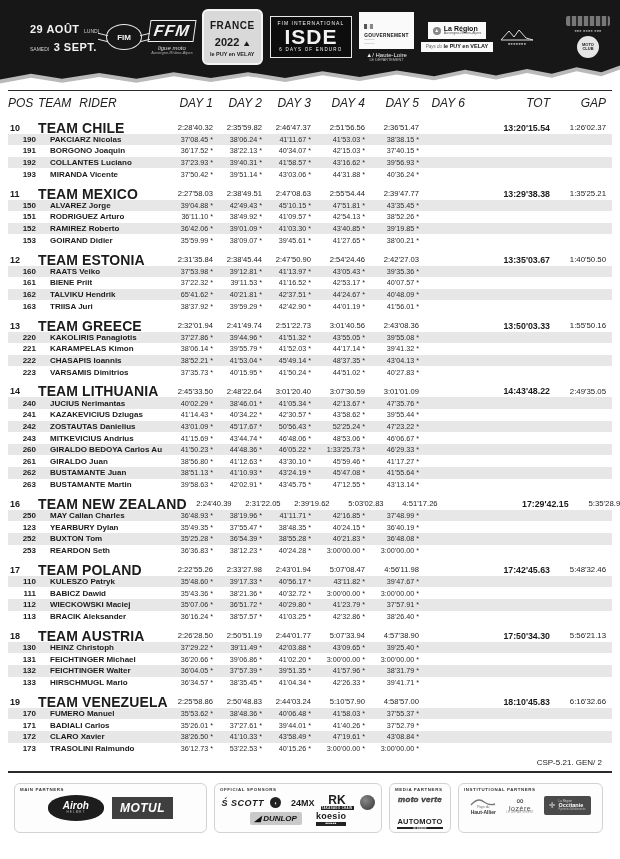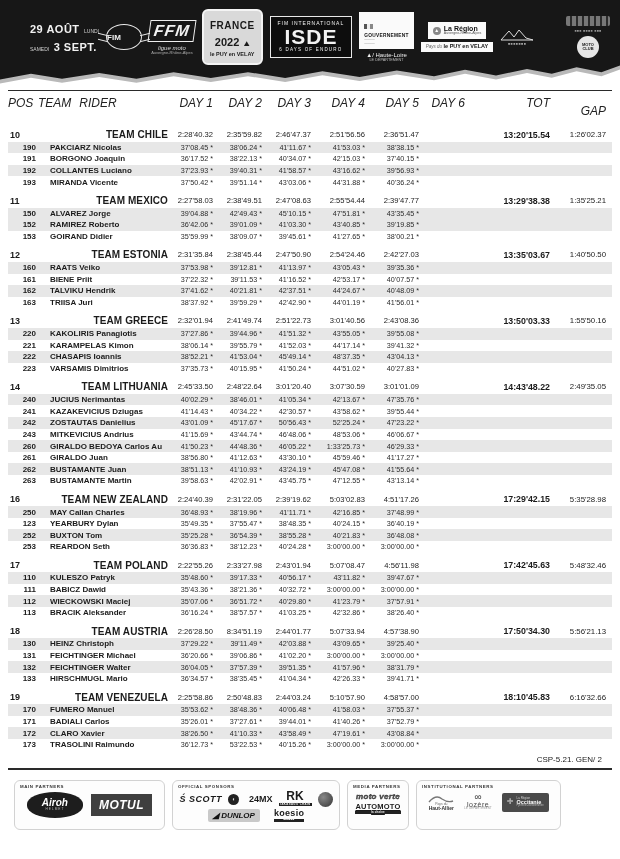--- a/index.html
+++ b/index.html
@@ -9,21 +9,21 @@
   
   .banner-wrap{position:relative;height:88px;}
   .banner-shadow{position:absolute;left:0;top:4px;width:100%;height:82px;background:#b9b9b9;
       clip-path:polygon(0 0,100% 0,100% 80%,97% 88%,93% 82%,89% 90%,85% 84%,80% 92%,75% 85%,70% 93%,64% 86%,58% 94%,52% 87%,46% 95%,40% 88%,34% 95%,28% 88%,22% 96%,16% 89%,10% 96%,5% 90%,0 97%);}
   .banner{position:absolute;left:0;top:0;width:100%;height:82px;background:#171717;
       clip-path:polygon(0 0,100% 0,100% 80%,97% 88%,93% 82%,89% 90%,85% 84%,80% 92%,75% 85%,70% 93%,64% 86%,58% 94%,52% 87%,46% 95%,40% 88%,34% 95%,28% 88%,22% 96%,16% 89%,10% 96%,5% 90%,0 97%);
       display:flex;align-items:center;gap:7px;padding:0 6px 8px 30px;box-sizing:border-box;color:#f2f2f2;}
   .dates{line-height:1.15;white-space:nowrap;}
   .dates .big{font-weight:bold;font-size:11px;letter-spacing:.5px;}
   .dates .small{font-size:5px;color:#cfcfcf;}
-  .fim-badge{width:34px;height:24px;border:1px solid #e8e8e8;border-radius:50%;display:flex;align-items:center;
+  .fim-badge{width:34px;height:24px;border:1px solid #e8e8e8;border-radius:50%;display:flex;align-items:center;justify-content:center;
       font-size:8px;font-weight:bold;position:relative;flex:none;}
   .fim-badge:before,.fim-badge:after{content:"";position:absolute;top:9px;width:10px;height:5px;
       border-top:1px solid #e8e8e8;border-bottom:1px solid #e8e8e8;}
   .fim-badge:before{left:-9px;transform:skewY(14deg);}
   .fim-badge:after{right:-9px;transform:skewY(-14deg);}
   .ffm{display:flex;flex-direction:column;align-items:center;line-height:1;flex:none;}
   .ffm .mark{font-size:16px;font-weight:bold;font-style:italic;letter-spacing:1px;border:1px solid #eee;padding:2px 4px;transform:skewX(-8deg);}
   .ffm .sub{font-size:6px;font-style:italic;margin-top:3px;color:#ddd;}
   .ffm .sub2{font-size:4px;color:#aaa;}
   .france-badge{background:#d9d9d9;color:#1a1a1a;border-radius:6px;padding:5px 6px;text-align:center;line-height:1.05;flex:none;border:2px solid #f4f4f4;}
@@ -60,43 +60,43 @@
   
   .table-area{padding:0 8px;}
   .top-rule{border-top:1.6px solid #2a2a2a;margin-top:2px;}
   .thead{display:grid;grid-template-columns:30px 1fr 50px 49px 49px 54px 54px 46px 84px 58px;
       font-style:italic;font-size:12px;color:#222;padding:5px 0 4px 0;}
   .thead .c{white-space:nowrap;}
   .thead .name-c{display:flex;}
   .thead .name-c .rider-h{margin-left:8px;}
   .thead .num{text-align:right;padding-right:5px;}
   .thead .tot-h{text-align:right;padding-right:4px;}
-  .thead .gap-h{text-align:right;padding-right:6px;margin-top:8px;}
+  .thead .gap-h{text-align:right;padding-right:6px;}
 
   .row{display:grid;grid-template-columns:30px 1fr 50px 49px 49px 54px 54px 46px 84px 58px;align-items:center;}
   .team-row{height:14px;margin-top:5.6px;font-weight:bold;}
   .team-row .pos{font-size:9px;padding-left:2px;}
-  .team-row .name{font-size:10px;letter-spacing:.1px;white-space:nowrap;text-align:right;}
+  .team-row .name{font-size:14px;letter-spacing:.1px;white-space:nowrap;}
   .team-row .day{font-weight:normal;font-size:7.6px;text-align:right;padding-right:5px;white-space:nowrap;}
   .team-row .tot{font-size:8.8px;text-align:right;padding-right:4px;white-space:nowrap;}
   .team-row .gap{font-weight:normal;font-size:7.8px;text-align:right;padding-right:6px;white-space:nowrap;}
   .rider-row{height:11.6px;}
   .rider-row.shaded{background:#e7e7e7;}
   .rider-row .num{font-weight:bold;font-size:8px;text-align:right;padding-right:2px;}
   .rider-row .name{font-weight:bold;font-size:8px;padding-left:12px;white-space:nowrap;}
   .rider-row .day{font-size:7.2px;text-align:right;padding-right:5px;color:#2a2a2a;white-space:nowrap;}
 
   .page-ref{text-align:right;font-size:8px;padding:4px 10px 2px 0;}
   .bottom-rule{border-top:2px solid #2a2a2a;margin:2px 8px 0 8px;}
 
   
   .footer{display:flex;gap:7px;padding:10px 8px 0 14px;}
   .pbox{border:1px solid #d2d2d2;border-radius:6px;background:#fdfdfd;box-sizing:border-box;height:50px;padding:3px 5px;}
   .pbox .ptitle{font-size:4.4px;font-weight:bold;letter-spacing:.6px;color:#333;}
-  .pbox-main{width:151px;}
+  .pbox-main{width:193px;}
   .pbox-official{width:168px;}
   .pbox-media{width:62px;}
   .pbox-inst{width:145px;}
   .logo-row{display:flex;align-items:center;justify-content:center;gap:8px;margin-top:3px;}
   .airoh{background:#1d1d1d;color:#fff;border-radius:50%/46%;width:56px;height:26px;display:flex;flex-direction:column;align-items:center;justify-content:center;line-height:1;}
   .airoh .a1{font-style:italic;font-weight:bold;font-size:10px;}
   .airoh .a2{font-size:3.2px;letter-spacing:1px;color:#bbb;}
   .motul{background:#3f3f3f;color:#fff;font-weight:bold;font-style:italic;font-size:12px;padding:4px 8px;letter-spacing:.5px;}
   .scott{font-weight:bold;font-style:italic;font-size:9px;letter-spacing:.5px;}
   .scott .sico{font-weight:bold;}
@@ -293,20 +293,32 @@
           <div class="name">ALVAREZ Jorge</div>
           <div class="day">39'04.88 *</div>
           <div class="day">42'49.43 *</div>
           <div class="day">45'10.15 *</div>
           <div class="day">47'51.81 *</div>
           <div class="day">43'35.45 *</div>
           <div class="day"></div>
           <div class="tot"></div>
           <div class="gap"></div>
         </div>
+        <div class="row rider-row">
+          <div class="num">151</div>
+          <div class="name">RODRIGUEZ Arturo</div>
+          <div class="day">36'11.10 *</div>
+          <div class="day">38'49.92 *</div>
+          <div class="day">41'09.57 *</div>
+          <div class="day">42'54.13 *</div>
+          <div class="day">38'52.26 *</div>
+          <div class="day"></div>
+          <div class="tot"></div>
+          <div class="gap"></div>
+        </div>
         <div class="row rider-row shaded">
           <div class="num">152</div>
           <div class="name">RAMIREZ Roberto</div>
           <div class="day">36'42.06 *</div>
           <div class="day">39'01.09 *</div>
           <div class="day">41'03.30 *</div>
           <div class="day">43'40.85 *</div>
           <div class="day">39'19.85 *</div>
           <div class="day"></div>
           <div class="tot"></div>
@@ -356,21 +368,21 @@
           <div class="day">41'16.52 *</div>
           <div class="day">42'53.17 *</div>
           <div class="day">40'07.57 *</div>
           <div class="day"></div>
           <div class="tot"></div>
           <div class="gap"></div>
         </div>
         <div class="row rider-row shaded">
           <div class="num">162</div>
           <div class="name">TALVIKU Hendrik</div>
-          <div class="day">37'41.62 *</div>
+          <div class="day">65'41.62 *</div>
           <div class="day">40'21.81 *</div>
           <div class="day">42'37.51 *</div>
           <div class="day">44'24.67 *</div>
           <div class="day">40'48.09 *</div>
           <div class="day"></div>
           <div class="tot"></div>
           <div class="gap"></div>
         </div>
         <div class="row rider-row">
           <div class="num">163</div>
@@ -669,21 +681,21 @@
           <div class="day">42'32.86 *</div>
           <div class="day">38'26.40 *</div>
           <div class="day"></div>
           <div class="tot"></div>
           <div class="gap"></div>
         </div>
         <div class="row team-row">
           <div class="pos">18</div>
           <div class="name">TEAM AUSTRIA</div>
           <div class="day">2:26'28.50</div>
-          <div class="day">8:34'51.19</div>
+          <div class="day">2:50'51.19</div>
           <div class="day">2:44'01.77</div>
           <div class="day">5:07'33.94</div>
           <div class="day">4:57'38.90</div>
           <div class="day"></div>
           <div class="tot">17:50'34.30</div>
           <div class="gap">5:56'21.13</div>
         </div>
         <div class="row rider-row shaded">
           <div class="num">130</div>
           <div class="name">HEINZ Christoph</div>
@@ -823,21 +835,21 @@
       <div class="logo-row" style="gap:14px;margin-top:2px;">
         <div class="dunlop">◢ <span>DUNLOP</span></div>
         <div class="koesio"><span>koesio</span><span class="ksub">■■■■■■</span></div>
       </div>
     </div>
     <div class="pbox pbox-media">
       <div class="ptitle">MEDIA PARTNERS</div>
       <div class="logo-row">
           <div class="mverte">moto verte</div>
         </div>
-      <div class="logo-row" style="margin-top:2px;text-decoration:underline;">
+      <div class="logo-row" style="margin-top:14px;">
         <div class="automoto">
           <span>AUTOMOTO</span>
           <span class="asub">la chaîne</span>
         </div>
       </div>
     </div>
     <div class="pbox pbox-inst">
       <div class="ptitle">INSTITUTIONAL PARTNERS</div>
       <div class="logo-row" style="gap:10px;margin-top:4px;">
         <div class="hautallier">

